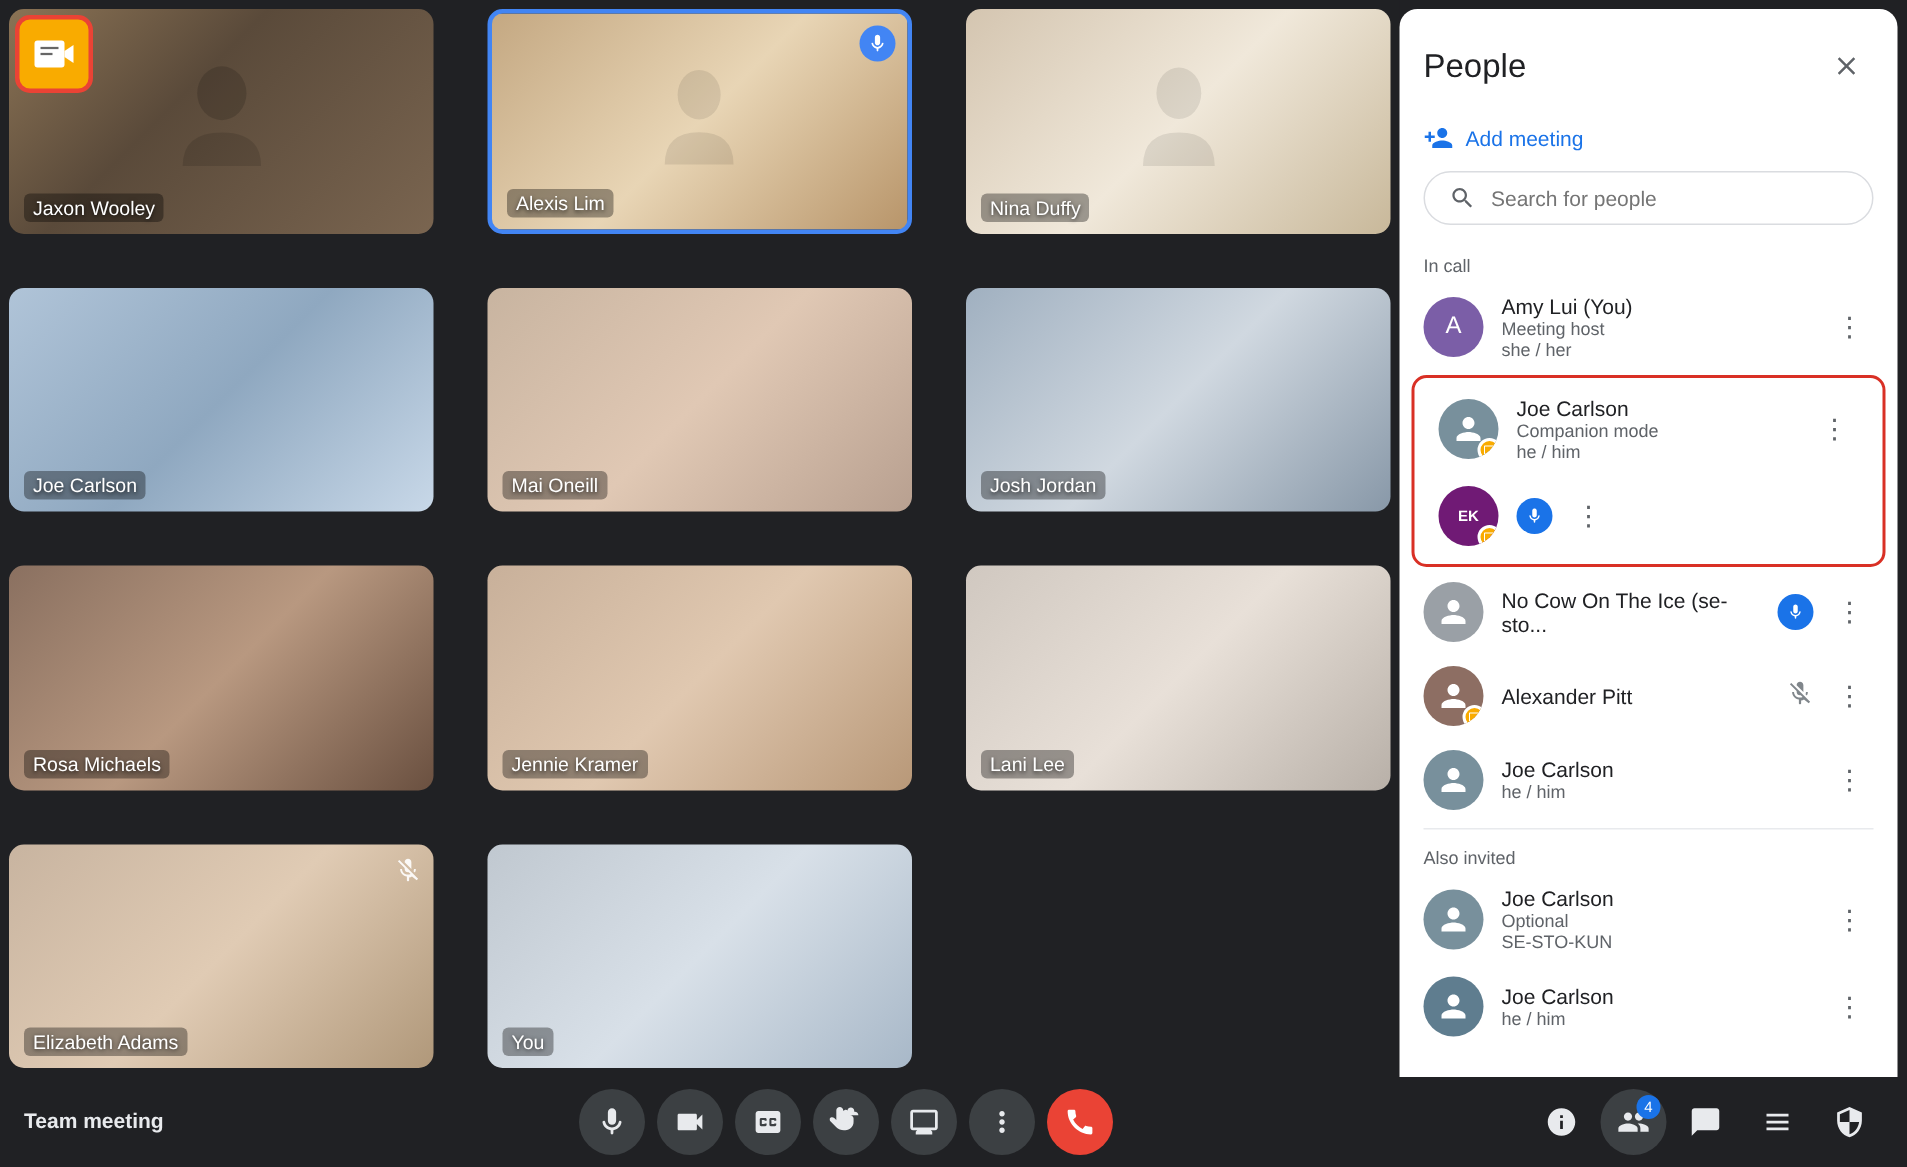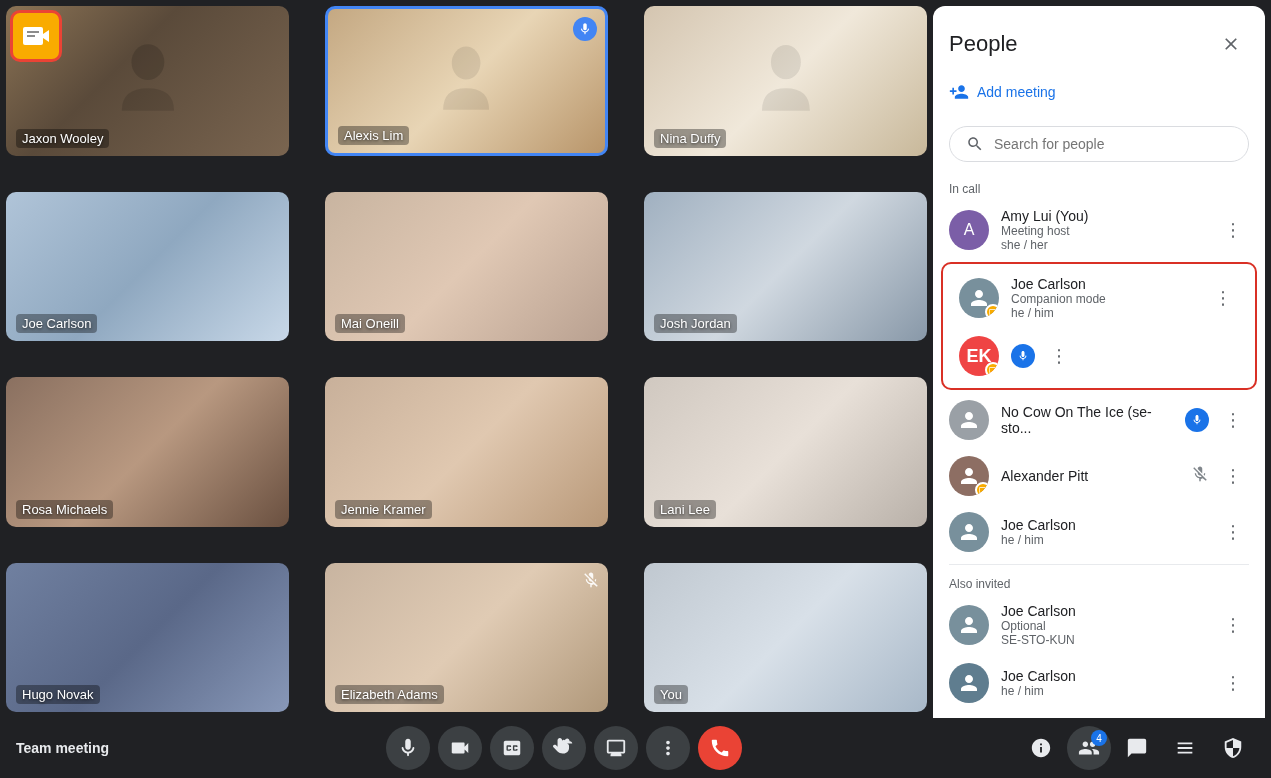--- a/index.html
+++ b/index.html
@@ -38,21 +38,21 @@
 
     
     .people-panel { width: 332px; background: #fff; display: flex; flex-direction: column; border-radius: 12px 12px 0 0; margin: 6px 6px 0 0; overflow: hidden; }
 
     .panel-header { display: flex; align-items: center; justify-content: space-between; padding: 20px 16px 12px; }
     .panel-title { font-size: 22px; font-weight: 400; color: #202124; }
     .close-btn { width: 36px; height: 36px; border-radius: 50%; border: none; background: transparent; cursor: pointer; display: flex; align-items: center; justify-content: center; font-size: 20px; color: #5f6368; }
 
     .add-people-btn { display: flex; align-items: center; gap: 8px; padding: 8px 16px 12px; cursor: pointer; color: #1a73e8; font-size: 14px; font-weight: 500; border: none; background: transparent; }
 
-    .search-box { margin: 12px 16px 12px; display: flex; align-items: center; gap: 10px; border: 1px solid #dadce0; border-radius: 24px; padding: 8px 16px; }
+    .search-box { margin: 0 16px 12px; display: flex; align-items: center; gap: 10px; border: 1px solid #dadce0; border-radius: 24px; padding: 8px 16px; }
     .search-box input { border: none; outline: none; font-size: 14px; color: #5f6368; flex: 1; background: transparent; }
 
     .section-label { padding: 8px 16px 4px; font-size: 12px; color: #5f6368; font-weight: 500; }
 
     .person-list { flex: 1; overflow-y: auto; }
 
     .person-item { display: flex; align-items: center; padding: 8px 16px; gap: 12px; cursor: pointer; position: relative; }
 
     .avatar { width: 40px; height: 40px; border-radius: 50%; background: #9aa0a6; flex-shrink: 0; overflow: hidden; display: flex; align-items: center; justify-content: center; font-size: 16px; font-weight: 500; color: #fff; position: relative; }
 
@@ -73,21 +73,21 @@
     .ctrl-btn.end-call { background: #ea4335; color: white; }
     .right-controls { display: flex; align-items: center; gap: 4px; }
     .right-ctrl-btn { width: 44px; height: 44px; border-radius: 50%; border: none; background: transparent; cursor: pointer; display: flex; align-items: center; justify-content: center; color: #e8eaed; font-size: 18px; position: relative; }
     .badge { position: absolute; top: 4px; right: 4px; background: #1a73e8; color: white; border-radius: 50%; width: 16px; height: 16px; font-size: 10px; display: flex; align-items: center; justify-content: center; }
 
     
     .app-logo { position: absolute; top: 10px; left: 10px; width: 52px; height: 52px; background: #f9ab00; border-radius: 10px; border: 3px solid #ea4335; display: flex; align-items: center; justify-content: center; z-index: 10; }
 
     .divider { height: 1px; background: #e8eaed; margin: 4px 16px; }
 
-    .ek-avatar { background: #ef4444; font-size: 18px; font-weight: 600; }
+    .ek-avatar { background: #701a75; font-size: 10px; font-weight: 600; }
 
     .no-cow-avatar { background: #9aa0a6; font-size: 11px; font-weight: 600; letter-spacing: -0.5px; }
 
     
     .video-grid { grid-template-rows: 1fr 1fr 1fr 1fr; gap: 36px; }
   </style>
 </head>
 <body>
 
 <div style="position:relative; width:1271px; height:778px; overflow:hidden; display:flex; flex-direction:column;">
@@ -159,24 +159,20 @@
       </div>
       <div class="video-tile bg-jennie">
         <div class="person-face"></div>
         <div class="name-label">Jennie Kramer</div>
       </div>
       <div class="video-tile bg-lani">
         <div class="person-face"></div>
         <div class="name-label">Lani Lee</div>
       </div>
 
-      <div class="video-tile bg-hugo">
-        <div class="person-face"></div>
-        <div class="name-label">Hugo Novak</div>
-      </div>
       <div class="video-tile bg-elizabeth">
         <div class="person-face"></div>
         <div class="mute-icon-tile" style="position:absolute;top:8px;right:8px;">
           <svg width="18" height="18" viewBox="0 0 24 24" fill="white" opacity="0.9">
             <path d="M19 11h-1.7c0 .74-.16 1.43-.43 2.05l1.23 1.23c.56-.98.9-2.09.9-3.28zm-4.02.17c0-.06.02-.11.02-.17V5c0-1.66-1.34-3-3-3S9 3.34 9 5v.18l5.98 5.99zM4.27 3L3 4.27l6.01 6.01V11c0 1.66 1.33 3 2.99 3 .22 0 .44-.03.65-.08l1.66 1.66c-.71.33-1.5.52-2.31.52-2.76 0-5.3-2.1-5.3-5.1H5c0 3.41 2.72 6.23 6 6.72V21c0 .55.45 1 1 1s1-.45 1-1v-2.28c.91-.13 1.77-.45 2.54-.9L19.73 21 21 19.73 4.27 3z"></path>
           </svg>
         </div>
         <div class="name-label">Elizabeth Adams</div>
       </div>
       <div class="video-tile bg-you">

